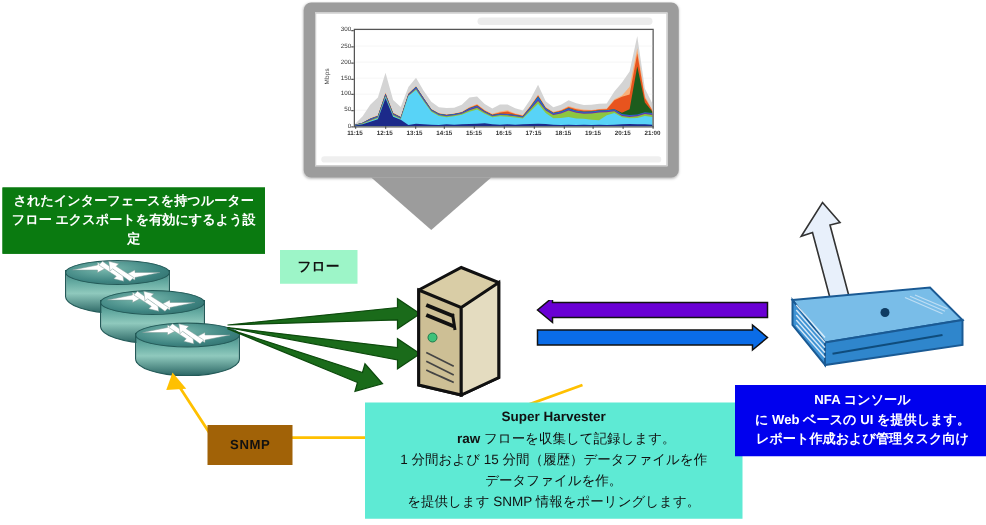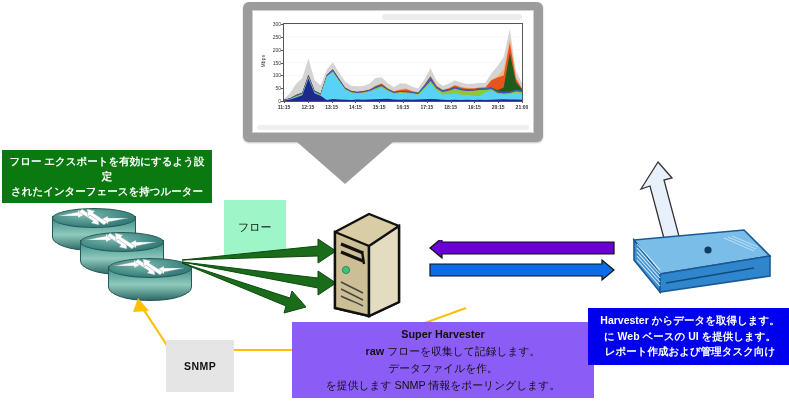--- a/index.html
+++ b/index.html
@@ -49,26 +49,26 @@
   #server{left:331px;top:210px;width:72px;height:110px;}
 
   
   #appliance{left:604px;top:226px;width:170px;height:76px;}
 
   
   .lbl-green{position:absolute;background:#0a7a10;color:#ffffff;font-size:10.5px;
              font-weight:bold;line-height:15px;text-align:center;padding:3px 6px;
              border:1px solid #0a7a10;}
   .lbl-mint{position:absolute;background:#9df5c8;color:#111;font-size:11px;
-            font-weight:normal;text-align:left;padding:20px 14px;}
-  .lbl-snmp{position:absolute;background:#e5e5e5;color:#111;font-size:10.5px;
-            font-weight:bold;text-align:center;padding:20px 18px;letter-spacing:.5px;}
+            font-weight:bold;text-align:left;padding:6px 14px;}
+  .lbl-snmp{position:absolute;background:#a16207;color:#111;font-size:10.5px;
+            font-weight:bold;text-align:center;padding:10px 18px;letter-spacing:.5px;}
   .lbl-blue{position:absolute;background:#0000ee;color:#ffffff;font-size:10.5px;
             font-weight:bold;line-height:15.5px;text-align:center;padding:5px 4px;}
-  .lbl-gray{position:absolute;background:#8b5cf6;color:#111;font-size:10.8px;
+  .lbl-gray{position:absolute;background:#5eead4;color:#111;font-size:10.8px;
             line-height:17px;text-align:center;padding:4px 6px;}
   .lbl-gray .hdr{font-weight:bold;}
   .lbl-gray .b{font-weight:bold;padding-left:20px;}
 </style>
 </head>
 <body>
 
 <div class="abs" id="monitor">
   <div class="mon-bezel"></div>
   <div class="mon-screen">
@@ -100,22 +100,22 @@
     <div class="mon-scroll"></div>
   </div>
 </div>
 <div class="mon-stand"></div>
 
 <svg class="abs" style="left:600px;top:160px;width:90px;height:95px;">
   <polygon points="58,2 72,18 64,20 80,80 66,86 50,26 41,29" fill="#e8f0fb" stroke="#333" stroke-width="1.3"></polygon>
 </svg>
 
 <div class="lbl-green" style="left:2px;top:150px;width:196px;">
+  <div>されたインターフェースを持つルーター</div>
   <div>フロー エクスポートを有効にするよう設定</div>
-  <div>されたインターフェースを持つルーター</div>
 </div>
 
 <div class="router" style="left:52px;top:208px;">
   <div class="r-body"></div>
     <div class="r-top"></div>
   <svg class="r-arrows" viewBox="0 0 82 20">
     <g fill="#ffffff" stroke="#7d9a97" stroke-width="0.4">
       <polygon points="6,9 26,5 26,3 34,7 26,11 26,9"></polygon>
       <polygon points="76,11 56,15 56,17 48,13 56,9 56,11"></polygon>
       <polygon points="30,2 44,12 46,10 47,18 39,16 41,14 27,5"></polygon>
@@ -200,21 +200,22 @@
       <path d="M124,11 L152,23"></path>
       <path d="M128,10 L154,21"></path>
   </g>
   <circle cx="104" cy="24" r="3.6" fill="#0f3c63"></circle>
   <path d="M62,57 L150,42" stroke="#0f4c7c" stroke-width="1.6"></path>
 </svg>
 
 <div class="lbl-gray" style="left:292px;top:322px;width:290px;">
   <div class="hdr">Super Harvester</div>
   <div><span class="b">raw</span><span> フローを収集して記録します。</span></div>
+  <div>1 分間および 15 分間（履歴）データファイルを作</div>
   <div>データファイルを作。</div>
   <div>を提供します  SNMP 情報をポーリングします。</div>
 </div>
 
 <div class="lbl-blue" style="left:588px;top:308px;width:196px;">
-  <div>Harvester からデータを取得します。</div>
+  <div>NFA コンソール</div>
   <div>に Web ベースの UI を提供します。</div>
   <div>レポート作成および管理タスク向け</div>
 </div>
 
 </body></html>

